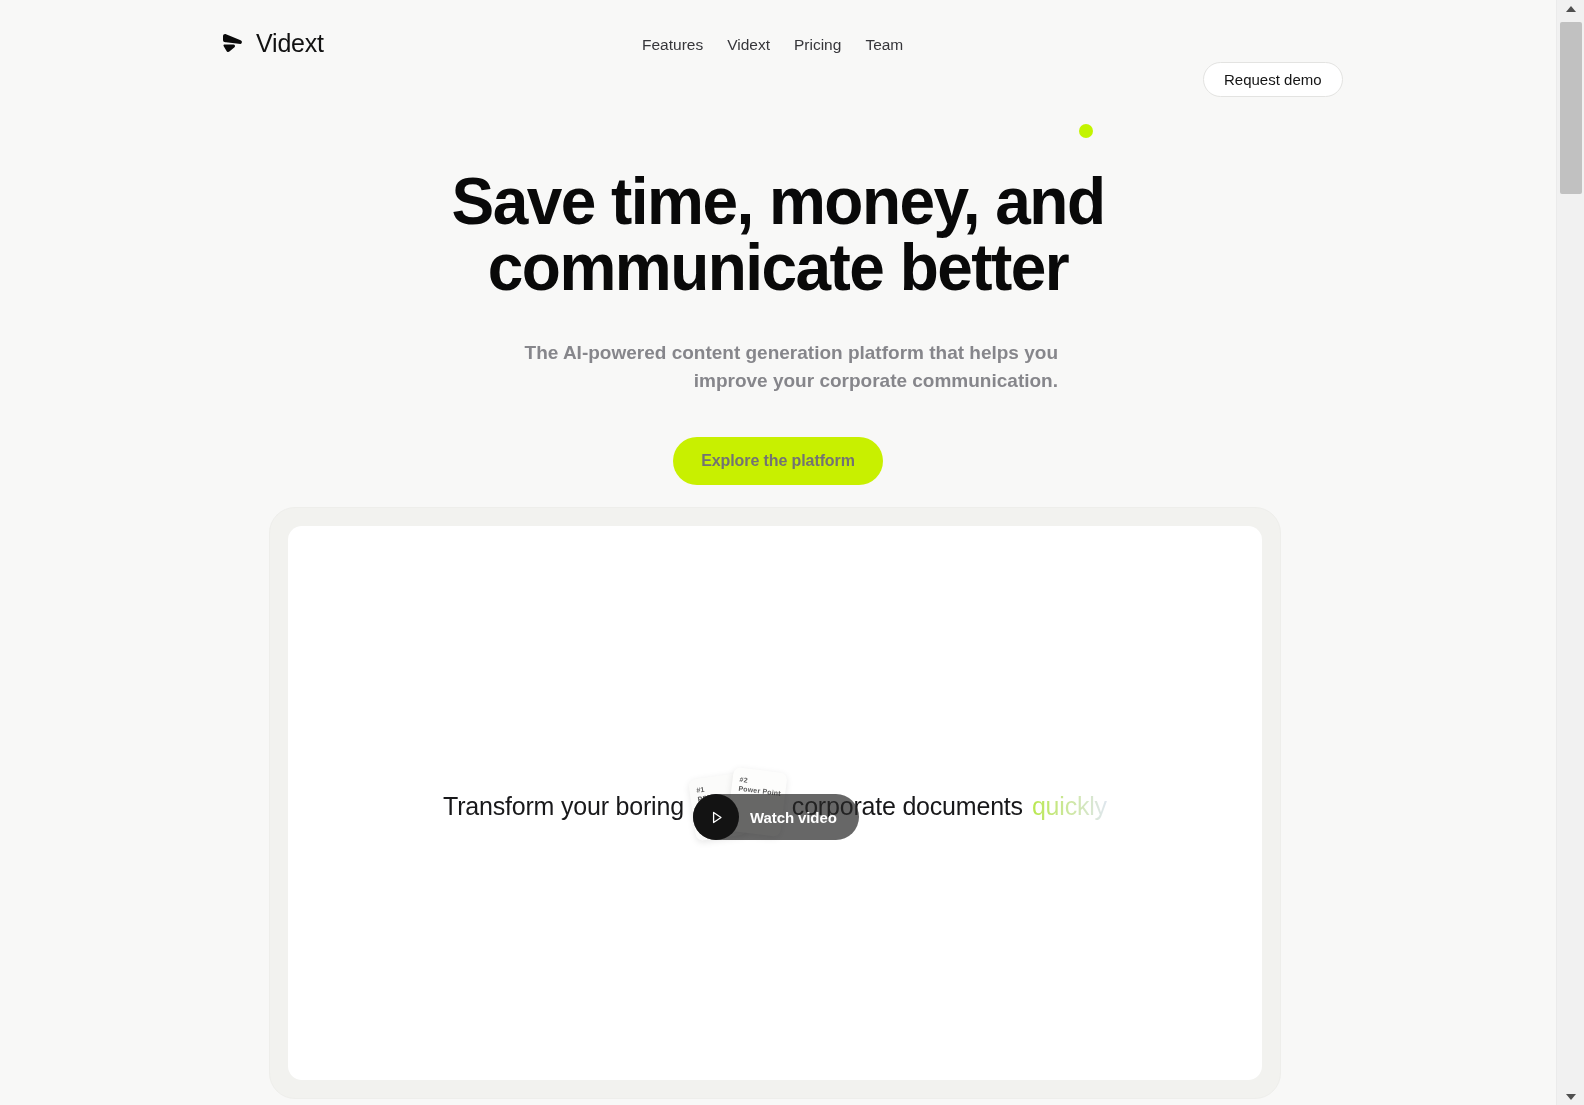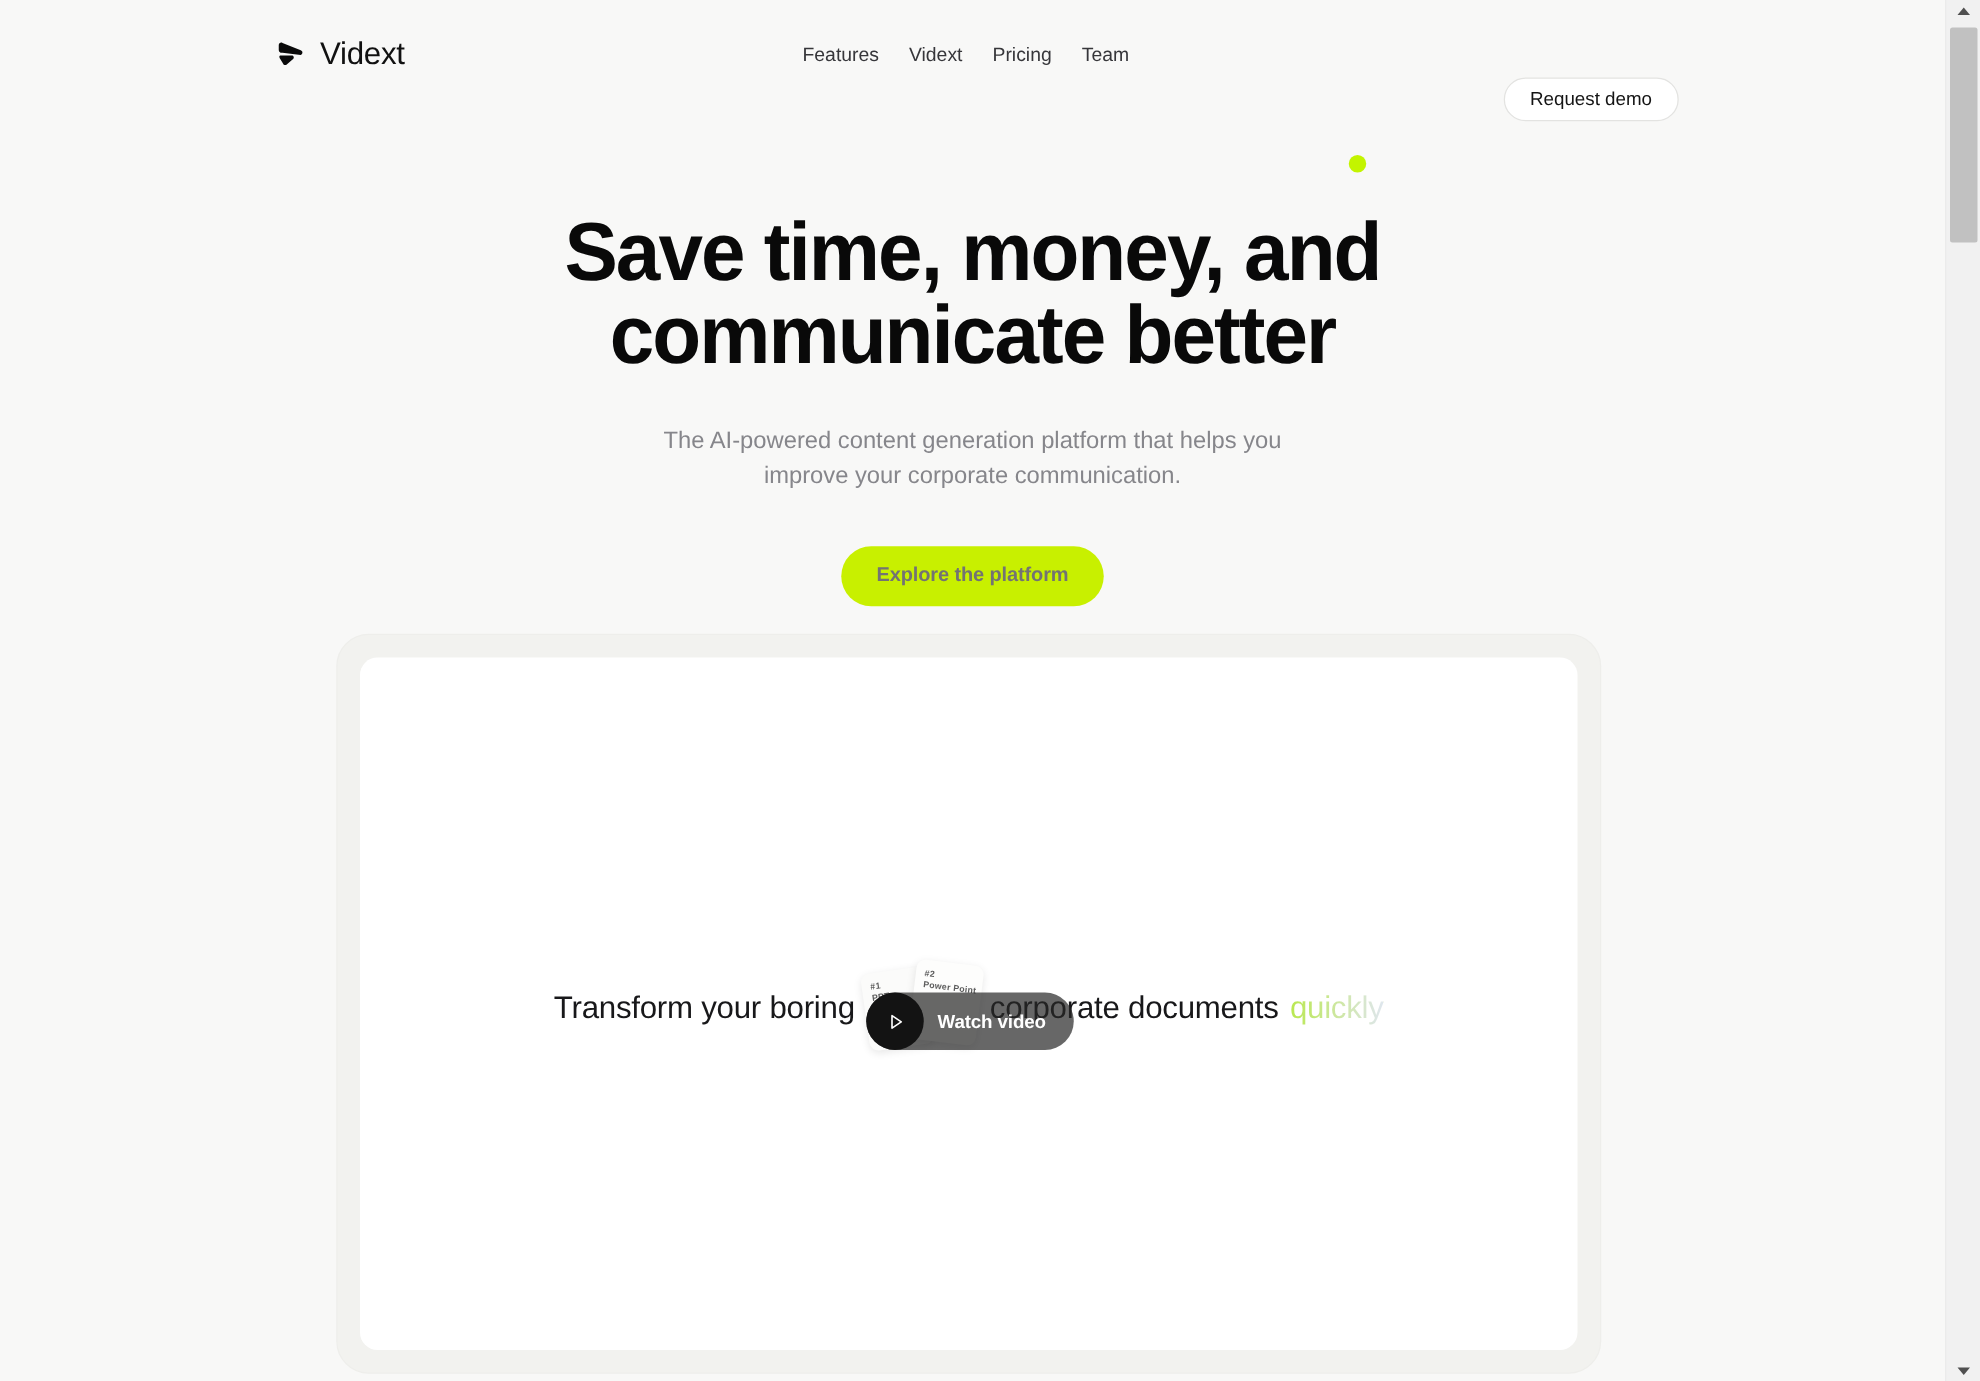--- a/index.html
+++ b/index.html
@@ -124,21 +124,22 @@
     margin-left: auto;
     margin-right: auto;
     transform: scaleX(0.97);
   }
   .hero-sub {
     margin: 39px auto 0 auto;
     width: 560px;
     font-size: 19px;
     line-height: 1.48;
     color: #86868b;
-    font-weight: 400;
+    font-weight: 700;
+    text-align: right;
   }
   .hero-cta {
     margin: 42px auto 0 auto;
     display: block;
     height: 48px;
     padding: 0 28px;
     border: none;
     border-radius: 999px;
     background: #c8f000;
     color: #737373;

